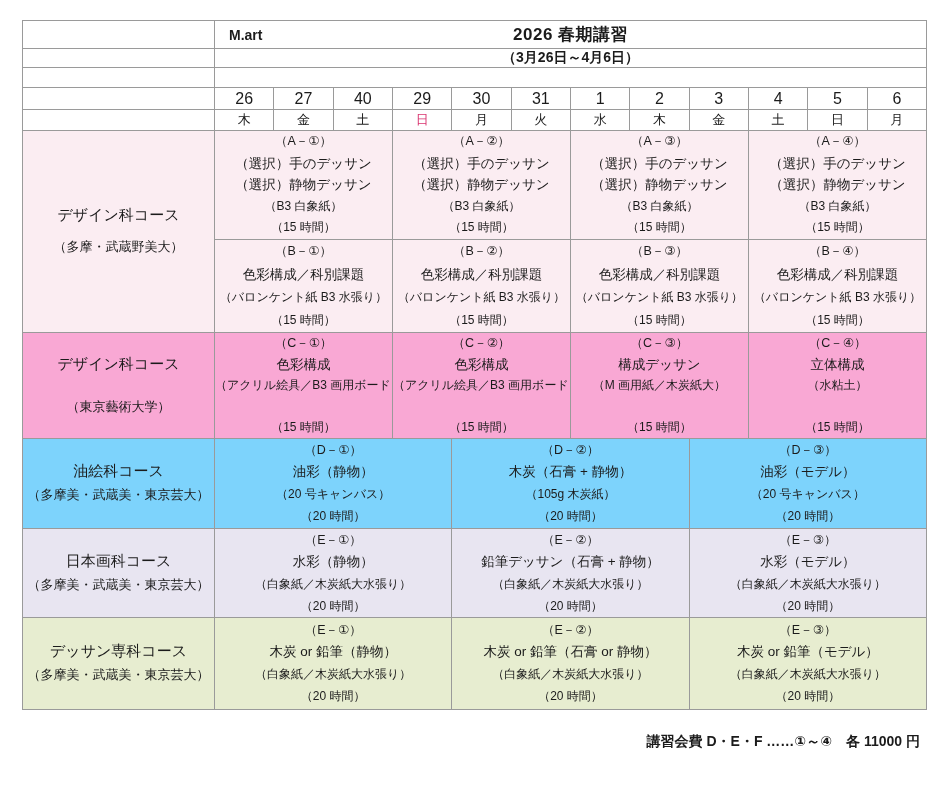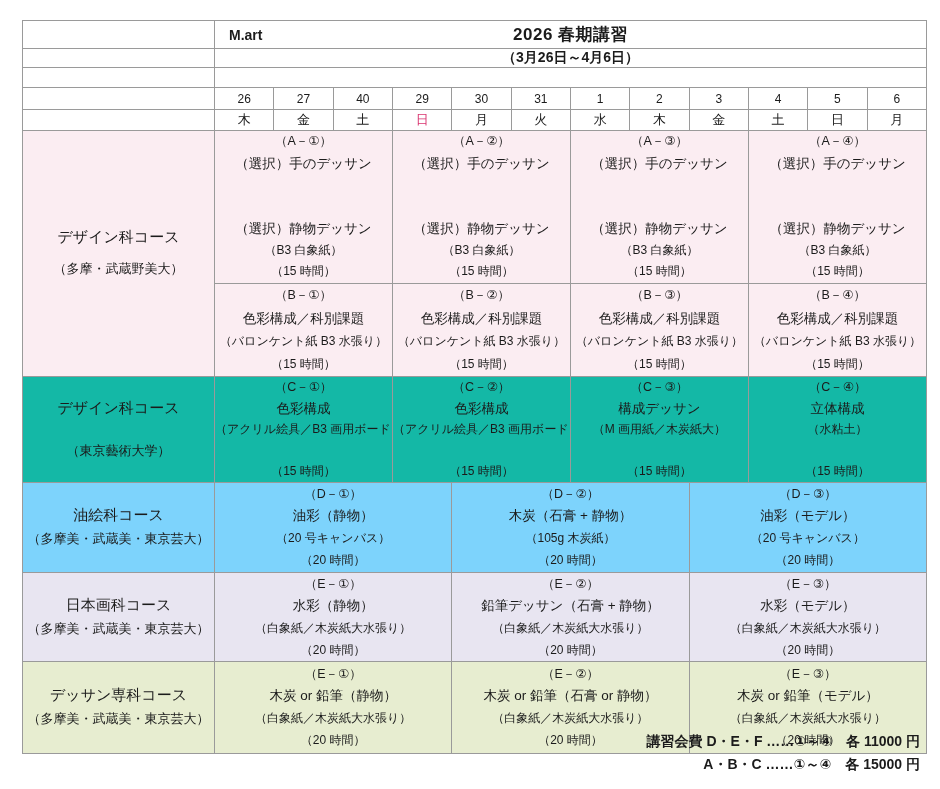--- a/index.html
+++ b/index.html
@@ -33,46 +33,46 @@
   tr.row-f{height:92px}
 
   
   .title-cell{position:relative;}
   .brand{
     position:absolute;left:14px;top:50%;transform:translateY(-50%);
     font-size:14px;font-weight:600;
   }
   .title{font-size:17px;font-weight:600;letter-spacing:.5px;}
   .sub-cell{font-size:14px;font-weight:600;}
-  .date-cell{font-size:12px;}
+  .date-cell{font-size:16px;}
   .day-cell{font-size:13px;}
   .day-cell.highlight{color:#d9346f;}
 
   
   td.pink{background:#fbedf2;}
-  td.blue{background:#14b8a6;}
+  td.blue{background:#f9a8d4;}
   td.cream{background:#7dd3fc;}
   td.lavender{background:#e8e5f1;}
   td.green{background:#e7edd0;}
 
   
   td.label .course{font-size:15px;}
   td.label .school{font-size:13px;}
   td.label.gap-lg .school{margin-top:13px;}
   td.label.gap-xl .school{margin-top:24px;}
   td.label.gap-sm .school{margin-top:5px;}
 
   
   .cell .line{
     font-size:12px;line-height:22px;min-height:22px;white-space:nowrap;
   }
   .cell .line:nth-child(1){font-size:12.5px;}
   .cell .line:nth-child(2){font-size:13.5px;}
   tr.row-a .line{line-height:21.5px;min-height:21.5px;}
-  tr.row-a .line:nth-child(3){font-size:13.5px;margin-top:44px;}
+  tr.row-a .line:nth-child(3){font-size:13.5px;}
   tr.row-b .line{line-height:23px;min-height:23px;}
   tr.row-c .line{line-height:21px;min-height:21px;}
 
   
   .footer{
     position:absolute;top:730px;right:20px;text-align:right;
     font-size:14px;line-height:23px;font-weight:700;
   }
 </style>
 </head>
@@ -358,16 +358,15 @@
               <div class="line">（白象紙／木炭紙大水張り）</div>
               <div class="line">（20 時間）</div>
             </div>
           </td>
     </tr>
   </tbody>
     </table>
 
   <div class="footer">
     <div>講習会費 D・E・F ……①～④　各 11000 円</div>
-    <div>A・B・C ……①～④　各 15000 円</div>
   </div>
 
 </div>
 
 </body></html>

